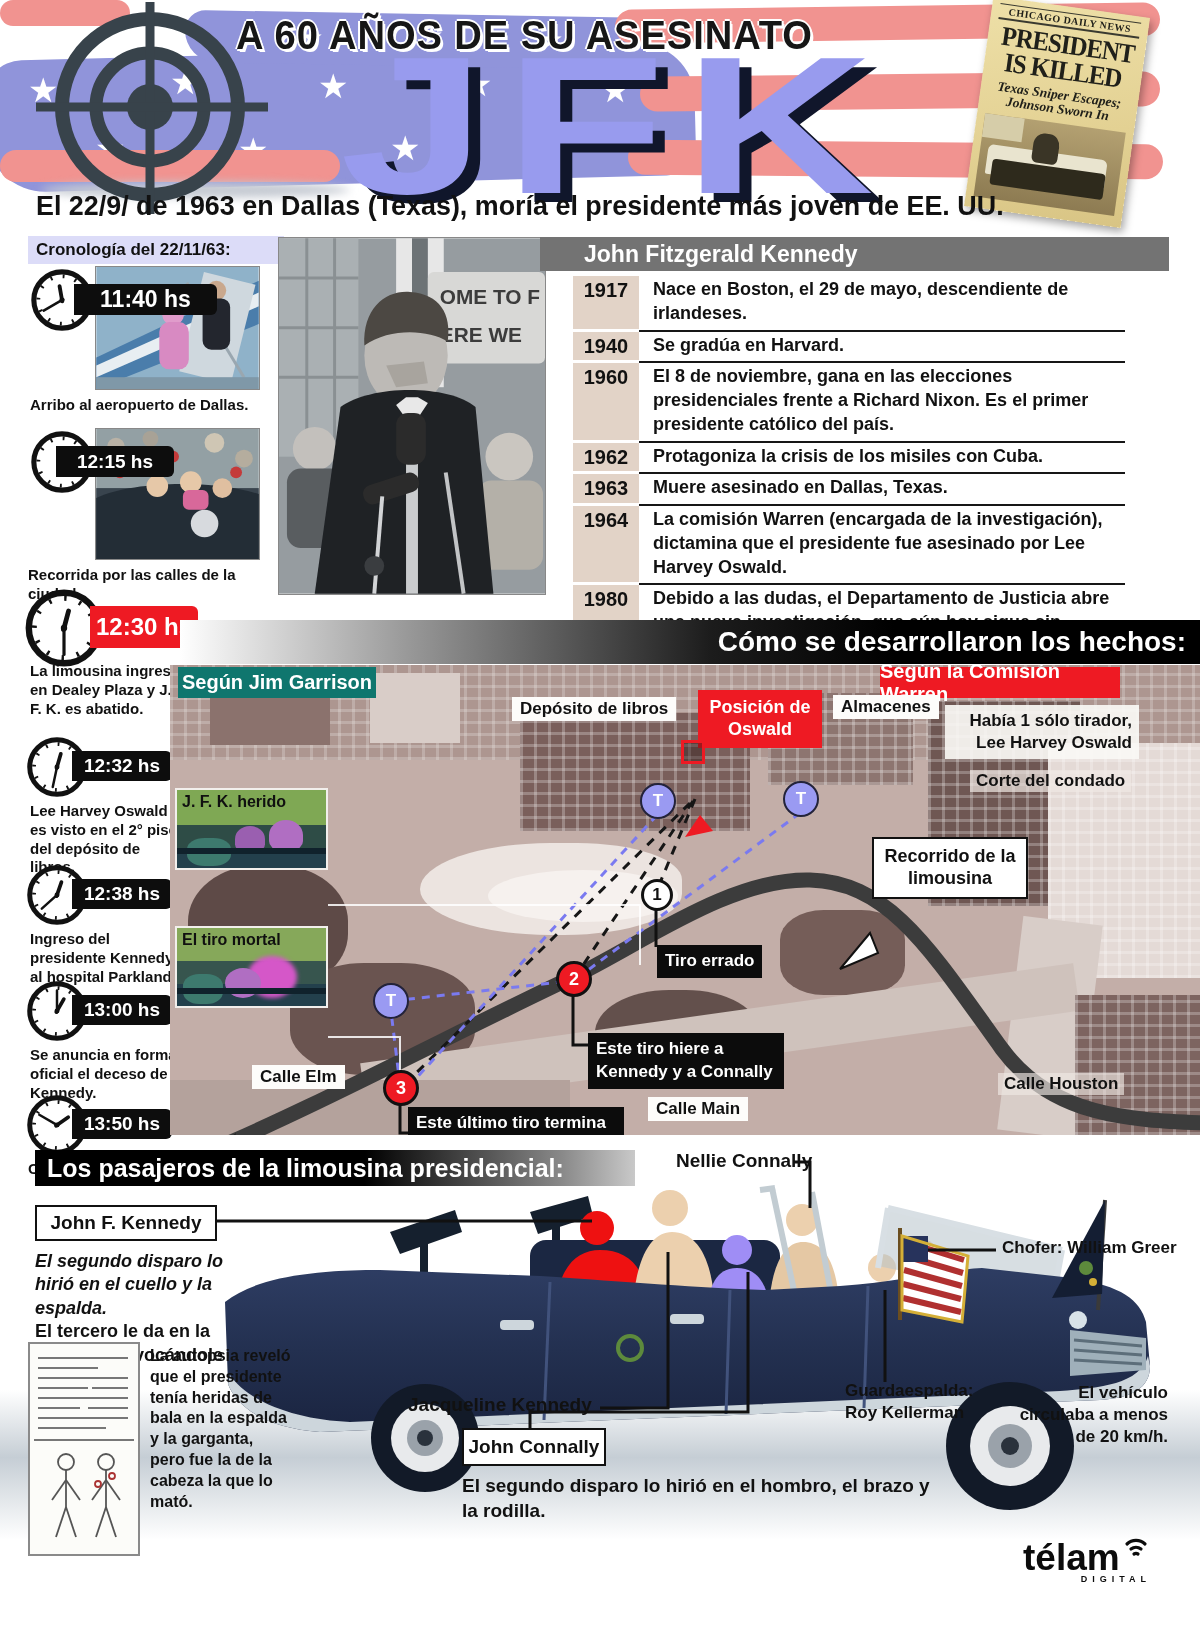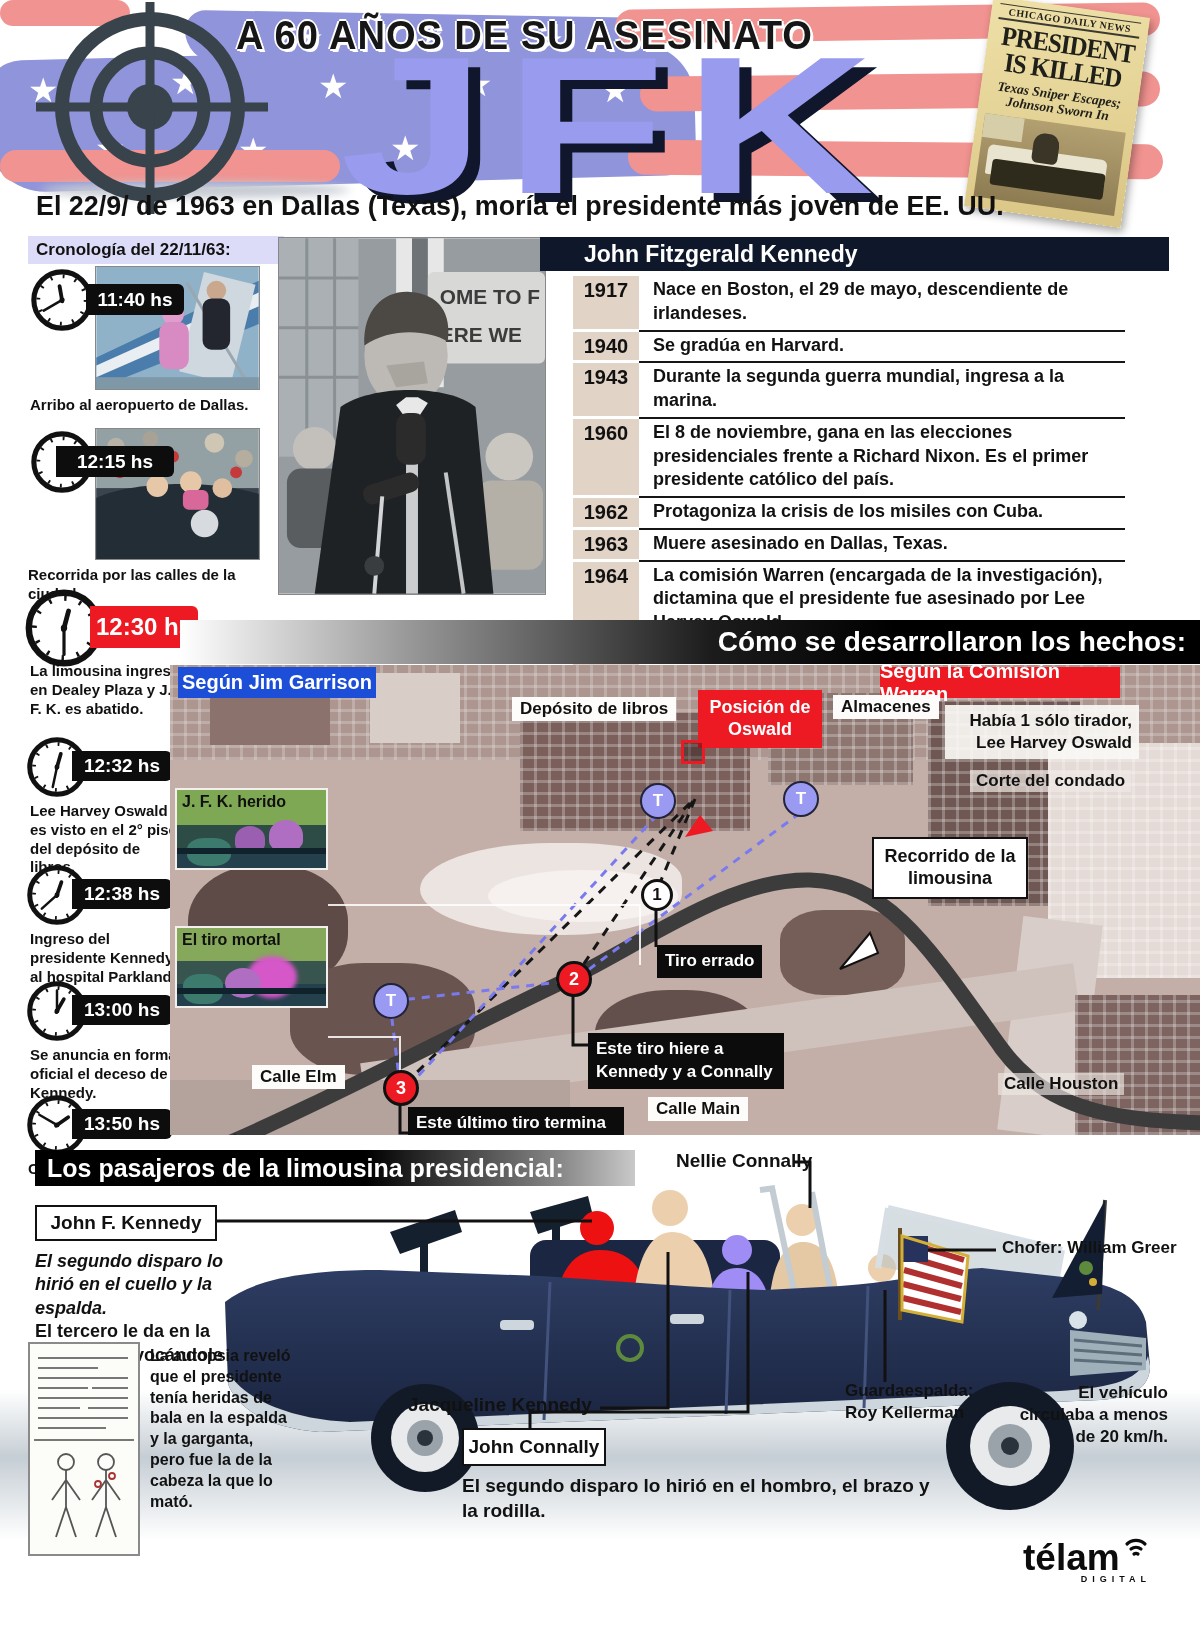--- a/index.html
+++ b/index.html
@@ -25,35 +25,35 @@
   .np-photo{margin-top:6px;height:84px;background:linear-gradient(180deg,#b3a071,#8d7b52);position:relative;overflow:hidden;}
   
   .chron-title{background:#dcdcf8;font-size:17px;font-weight:900;padding:4px 8px;}
   .badge{background:#0d0d0d;color:#fff;font-weight:900;display:flex;align-items:center;justify-content:center;
          border-radius:0 6px 6px 0;}
   .badge.red{background:#ee1a23;}
   .cap{font-size:15px;font-weight:900;line-height:1.25;}
   .clock{position:absolute;}
   .photo{border:1px solid #888;box-sizing:border-box;}
   
-  .bio-head{background:#0f172a;color:#fff;font-size:23px;font-weight:900;display:flex;align-items:center;padding-left:44px;}
+  .bio-head{background:#737373;color:#fff;font-size:23px;font-weight:900;display:flex;align-items:center;padding-left:44px;}
   .bio-row{display:flex;align-items:stretch;}
   .bio-year{width:66px;background:#e2d3c7;font-size:20px;font-weight:900;text-align:center;flex:none;
             display:flex;align-items:flex-start;justify-content:center;padding-top:3px;margin-bottom:3px;}
   .bio-text{flex:1;font-size:18px;font-weight:bold;line-height:1.32;padding:2px 2px 4px 14px;border-bottom:2px solid #161616;}
   .bio-row:last-child .bio-text{border-bottom:none;}
   
   .map-banner{background:linear-gradient(90deg,#ffffff 0%,#9a9a9a 22%,#1c1c1c 52%,#000 70%);
               color:#fff;font-size:28px;font-weight:900;display:flex;align-items:center;justify-content:flex-end;padding-right:14px;box-sizing:border-box;}
   #map{overflow:hidden;background:#c3aea8;}
   .blk{position:absolute;filter:blur(.6px);}
   .wgrid{background-image:repeating-linear-gradient(0deg,rgba(255,255,255,.25) 0 3px,transparent 3px 12px),
                           repeating-linear-gradient(90deg,rgba(255,255,255,.25) 0 3px,transparent 3px 14px);}
   .src-banner{color:#fff;font-size:20px;font-weight:900;display:flex;align-items:center;justify-content:center;}
-  .purple{background:#1d4ed8;}
+  .purple{background:#0f766e;}
   .redbg{background:#ee1a23;}
   .map-note{font-size:17px;font-weight:900;line-height:1.3;background:rgba(250,248,245,.92);padding:5px 7px;}
   .map-label{background:#fdfcfa;font-size:17px;font-weight:900;display:flex;align-items:center;justify-content:center;white-space:nowrap;padding:2px 8px;}
   .blackbox{background:#0c0c0c;color:#fff;font-size:17px;font-weight:900;line-height:1.35;padding:5px 8px;}
   .tmark{width:32px;height:32px;border-radius:50%;background:#9a9af2;border:2px solid #23233a;color:#fff;
          font-size:17px;font-weight:900;display:flex;align-items:center;justify-content:center;}
   .shot{border-radius:50%;border:3px solid #111;font-weight:900;display:flex;align-items:center;justify-content:center;}
   .oswald-box{background:#ee1a23;color:#fff;font-size:18px;font-weight:900;text-align:center;line-height:1.2;
               display:flex;align-items:center;justify-content:center;}
   .still{border:2px solid #f2efec;box-sizing:border-box;overflow:hidden;}
@@ -141,21 +141,21 @@
       <rect x="108" y="32" width="28" height="52" rx="9" fill="#23262e"></rect>
     <rect x="0" y="112" width="165" height="12" fill="#7f98a8"></rect>
   </svg>
   <svg class="clock" style="left:30px;top:268px;" width="64" height="64" viewBox="0 0 100 100">
     <circle cx="50" cy="50" r="44" fill="#fff" stroke="#111" stroke-width="8"></circle>
     <circle cx="50" cy="50" r="37" fill="none" stroke="#111" stroke-width="6" stroke-dasharray="3 16.37"></circle>
     <line class="hh" x1="50" y1="52" x2="50" y2="28" stroke="#111" stroke-width="6" stroke-linecap="round" transform="rotate(350 50 50)"></line>
     <line class="mh" x1="50" y1="52" x2="50" y2="17" stroke="#111" stroke-width="4" stroke-linecap="round" transform="rotate(240 50 50)"></line>
     <circle cx="50" cy="50" r="4" fill="#111"></circle>
   </svg>
-  <div class="abs badge" style="left:86px;top:284px;width:98px;height:31px;font-size:19px;">
+  <div class="abs badge" style="left:74px;top:284px;width:143px;height:31px;font-size:23px;">
       <span>11:40 hs</span>
     </div>
   <div class="abs cap" style="left:30px;top:396px;width:250px;">Arribo al aeropuerto de Dallas.</div>
 
   <svg class="abs photo" style="left:95px;top:428px;" width="165" height="132" viewBox="0 0 165 132">
     <rect width="165" height="132" fill="#93a0a4"></rect>
     <circle cx="20" cy="18" r="9" fill="#b9b2a6"></circle>
       <circle cx="55" cy="10" r="8" fill="#a8a296"></circle>
     <circle cx="120" cy="14" r="10" fill="#cfc6b4"></circle>
       <circle cx="150" cy="30" r="9" fill="#b5ad9e"></circle>
@@ -283,24 +283,20 @@
   <div class="abs" style="left:573px;top:276px;width:552px;">
     <div class="bio-row">
         <div class="bio-year">1917</div>
         <div class="bio-text">Nace en Boston, el 29 de mayo, descendiente de irlandeses.</div>
       </div>
     <div class="bio-row">
         <div class="bio-year">1940</div>
         <div class="bio-text">Se gradúa en Harvard.</div>
       </div>
     <div class="bio-row">
-        <div class="bio-year">1943</div>
-        <div class="bio-text">Durante la segunda guerra mundial, ingresa a la marina.</div>
-      </div>
-    <div class="bio-row">
         <div class="bio-year">1960</div>
         <div class="bio-text">El 8 de noviembre, gana en las elecciones presidenciales frente a Richard Nixon. Es el primer presidente católico del país.</div>
       </div>
     <div class="bio-row">
         <div class="bio-year">1962</div>
         <div class="bio-text">Protagoniza la crisis de los misiles con Cuba.</div>
       </div>
     <div class="bio-row">
         <div class="bio-year">1963</div>
         <div class="bio-text">Muere asesinado en Dallas, Texas.</div>

